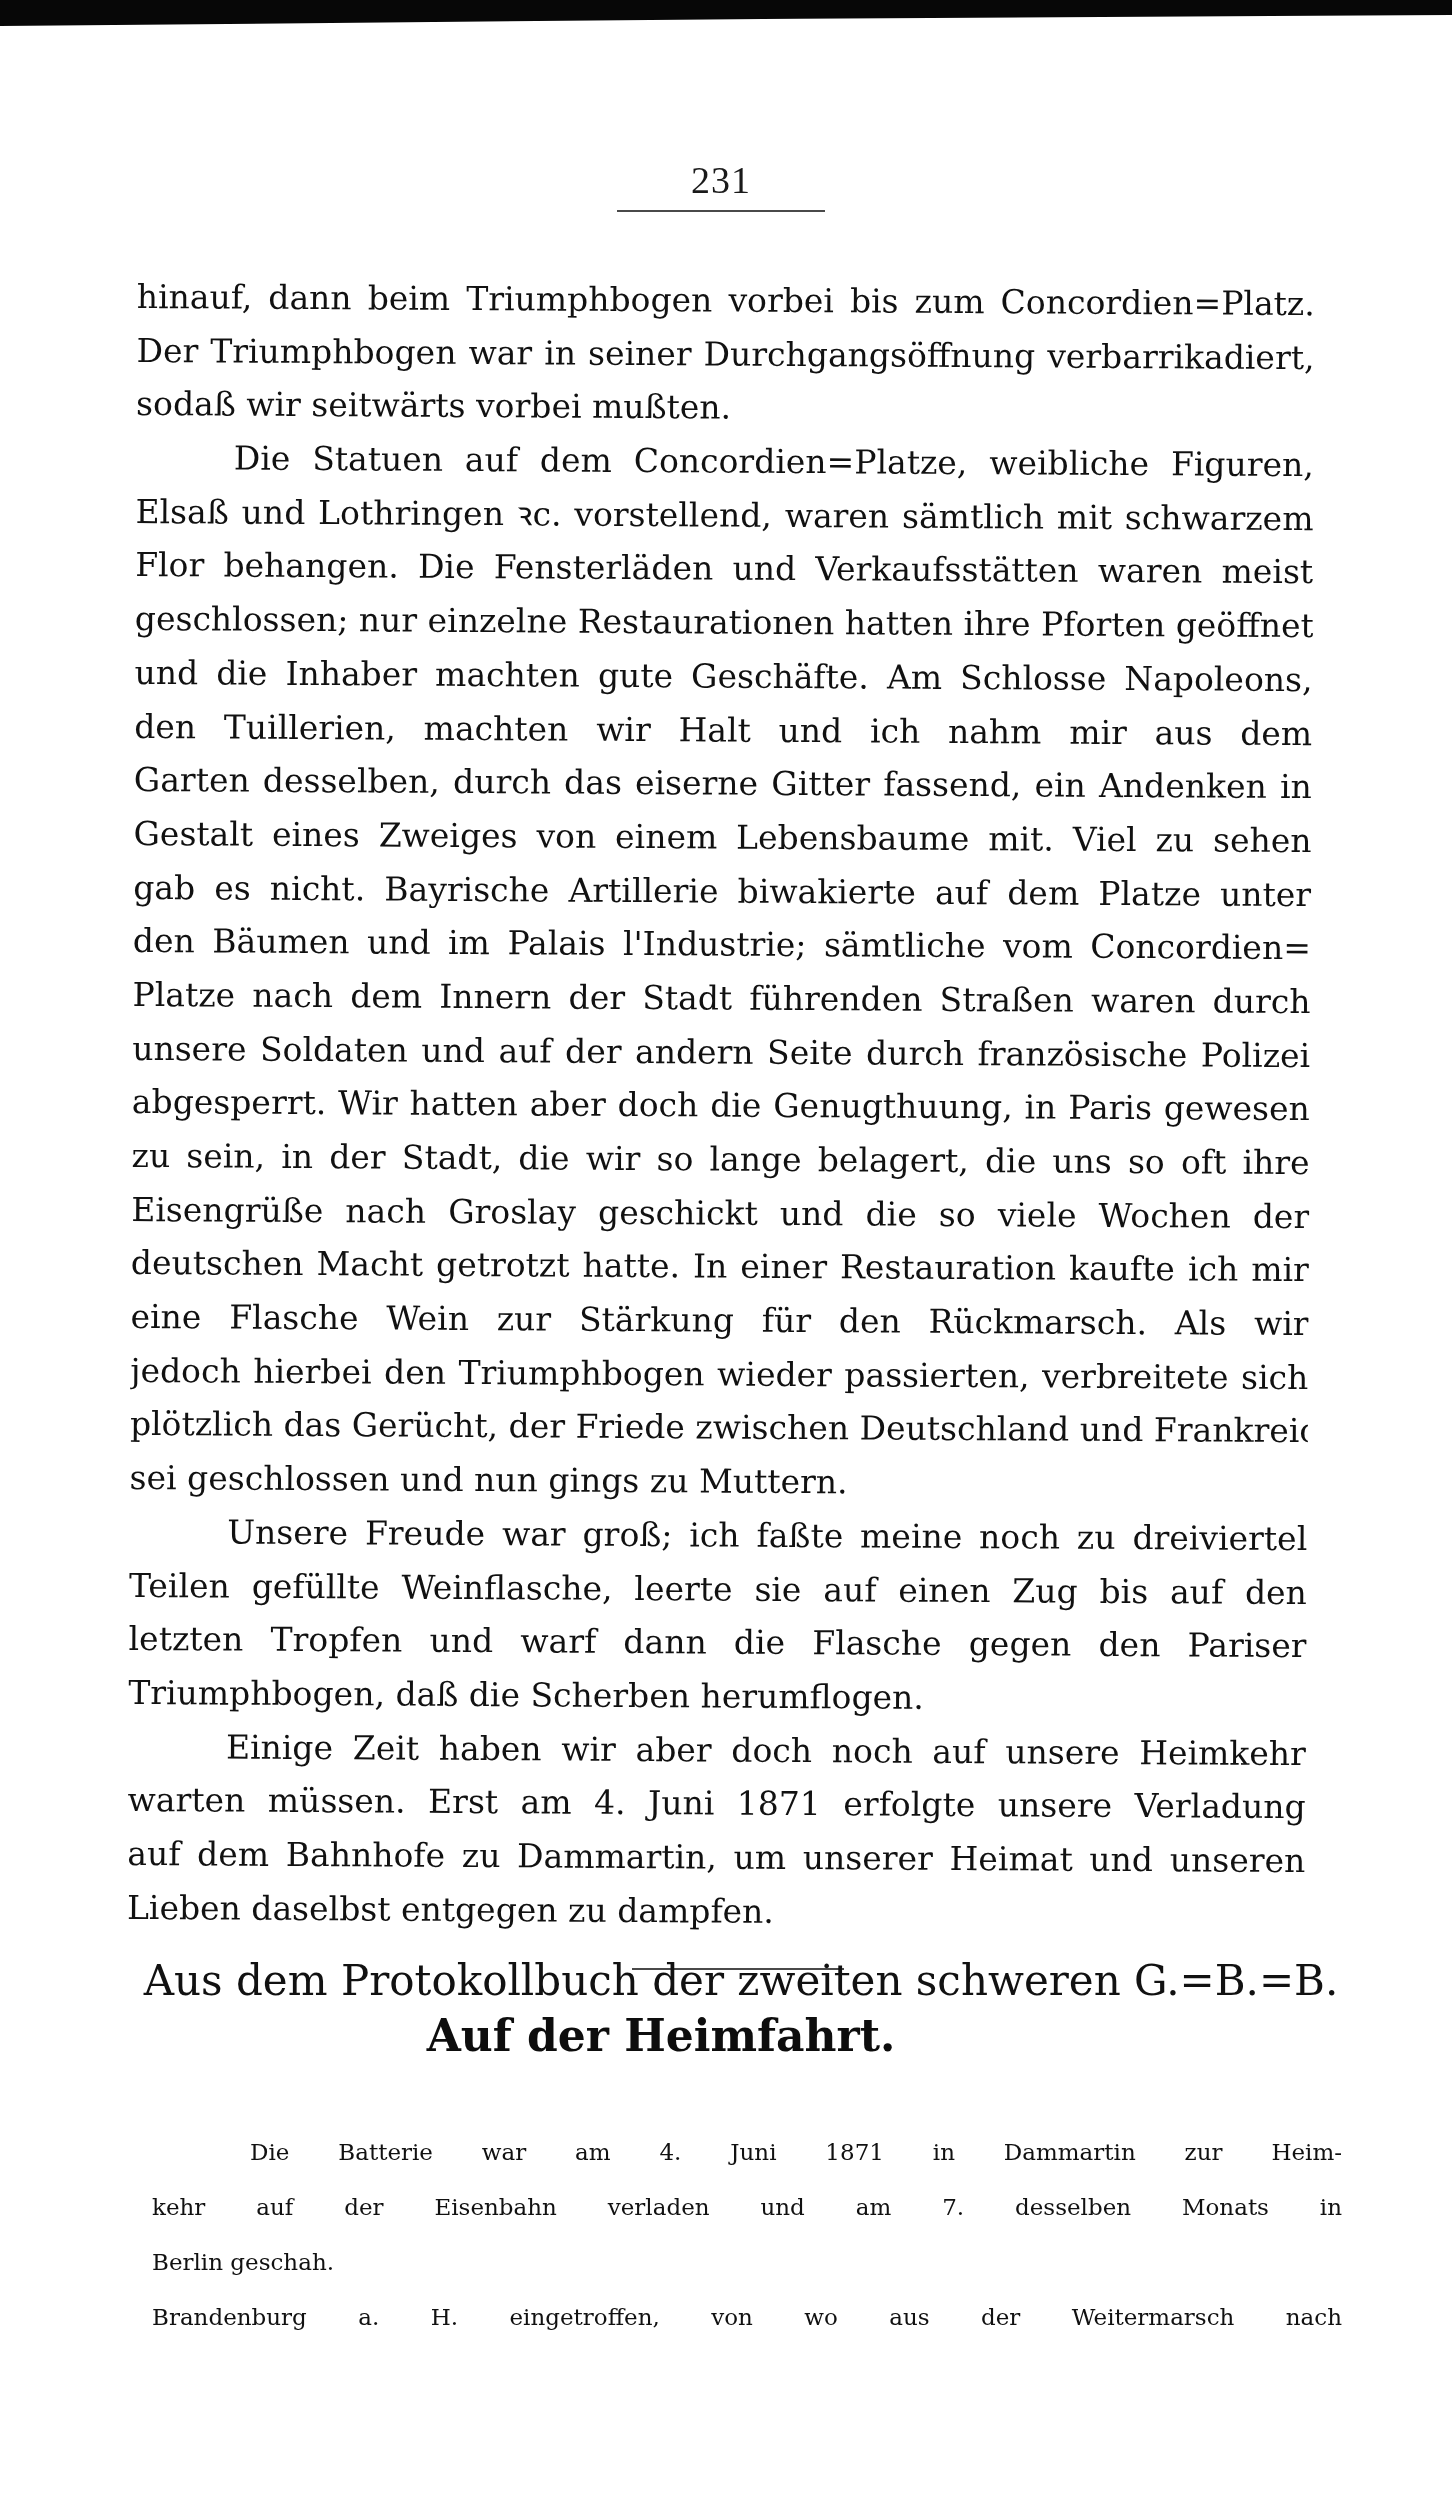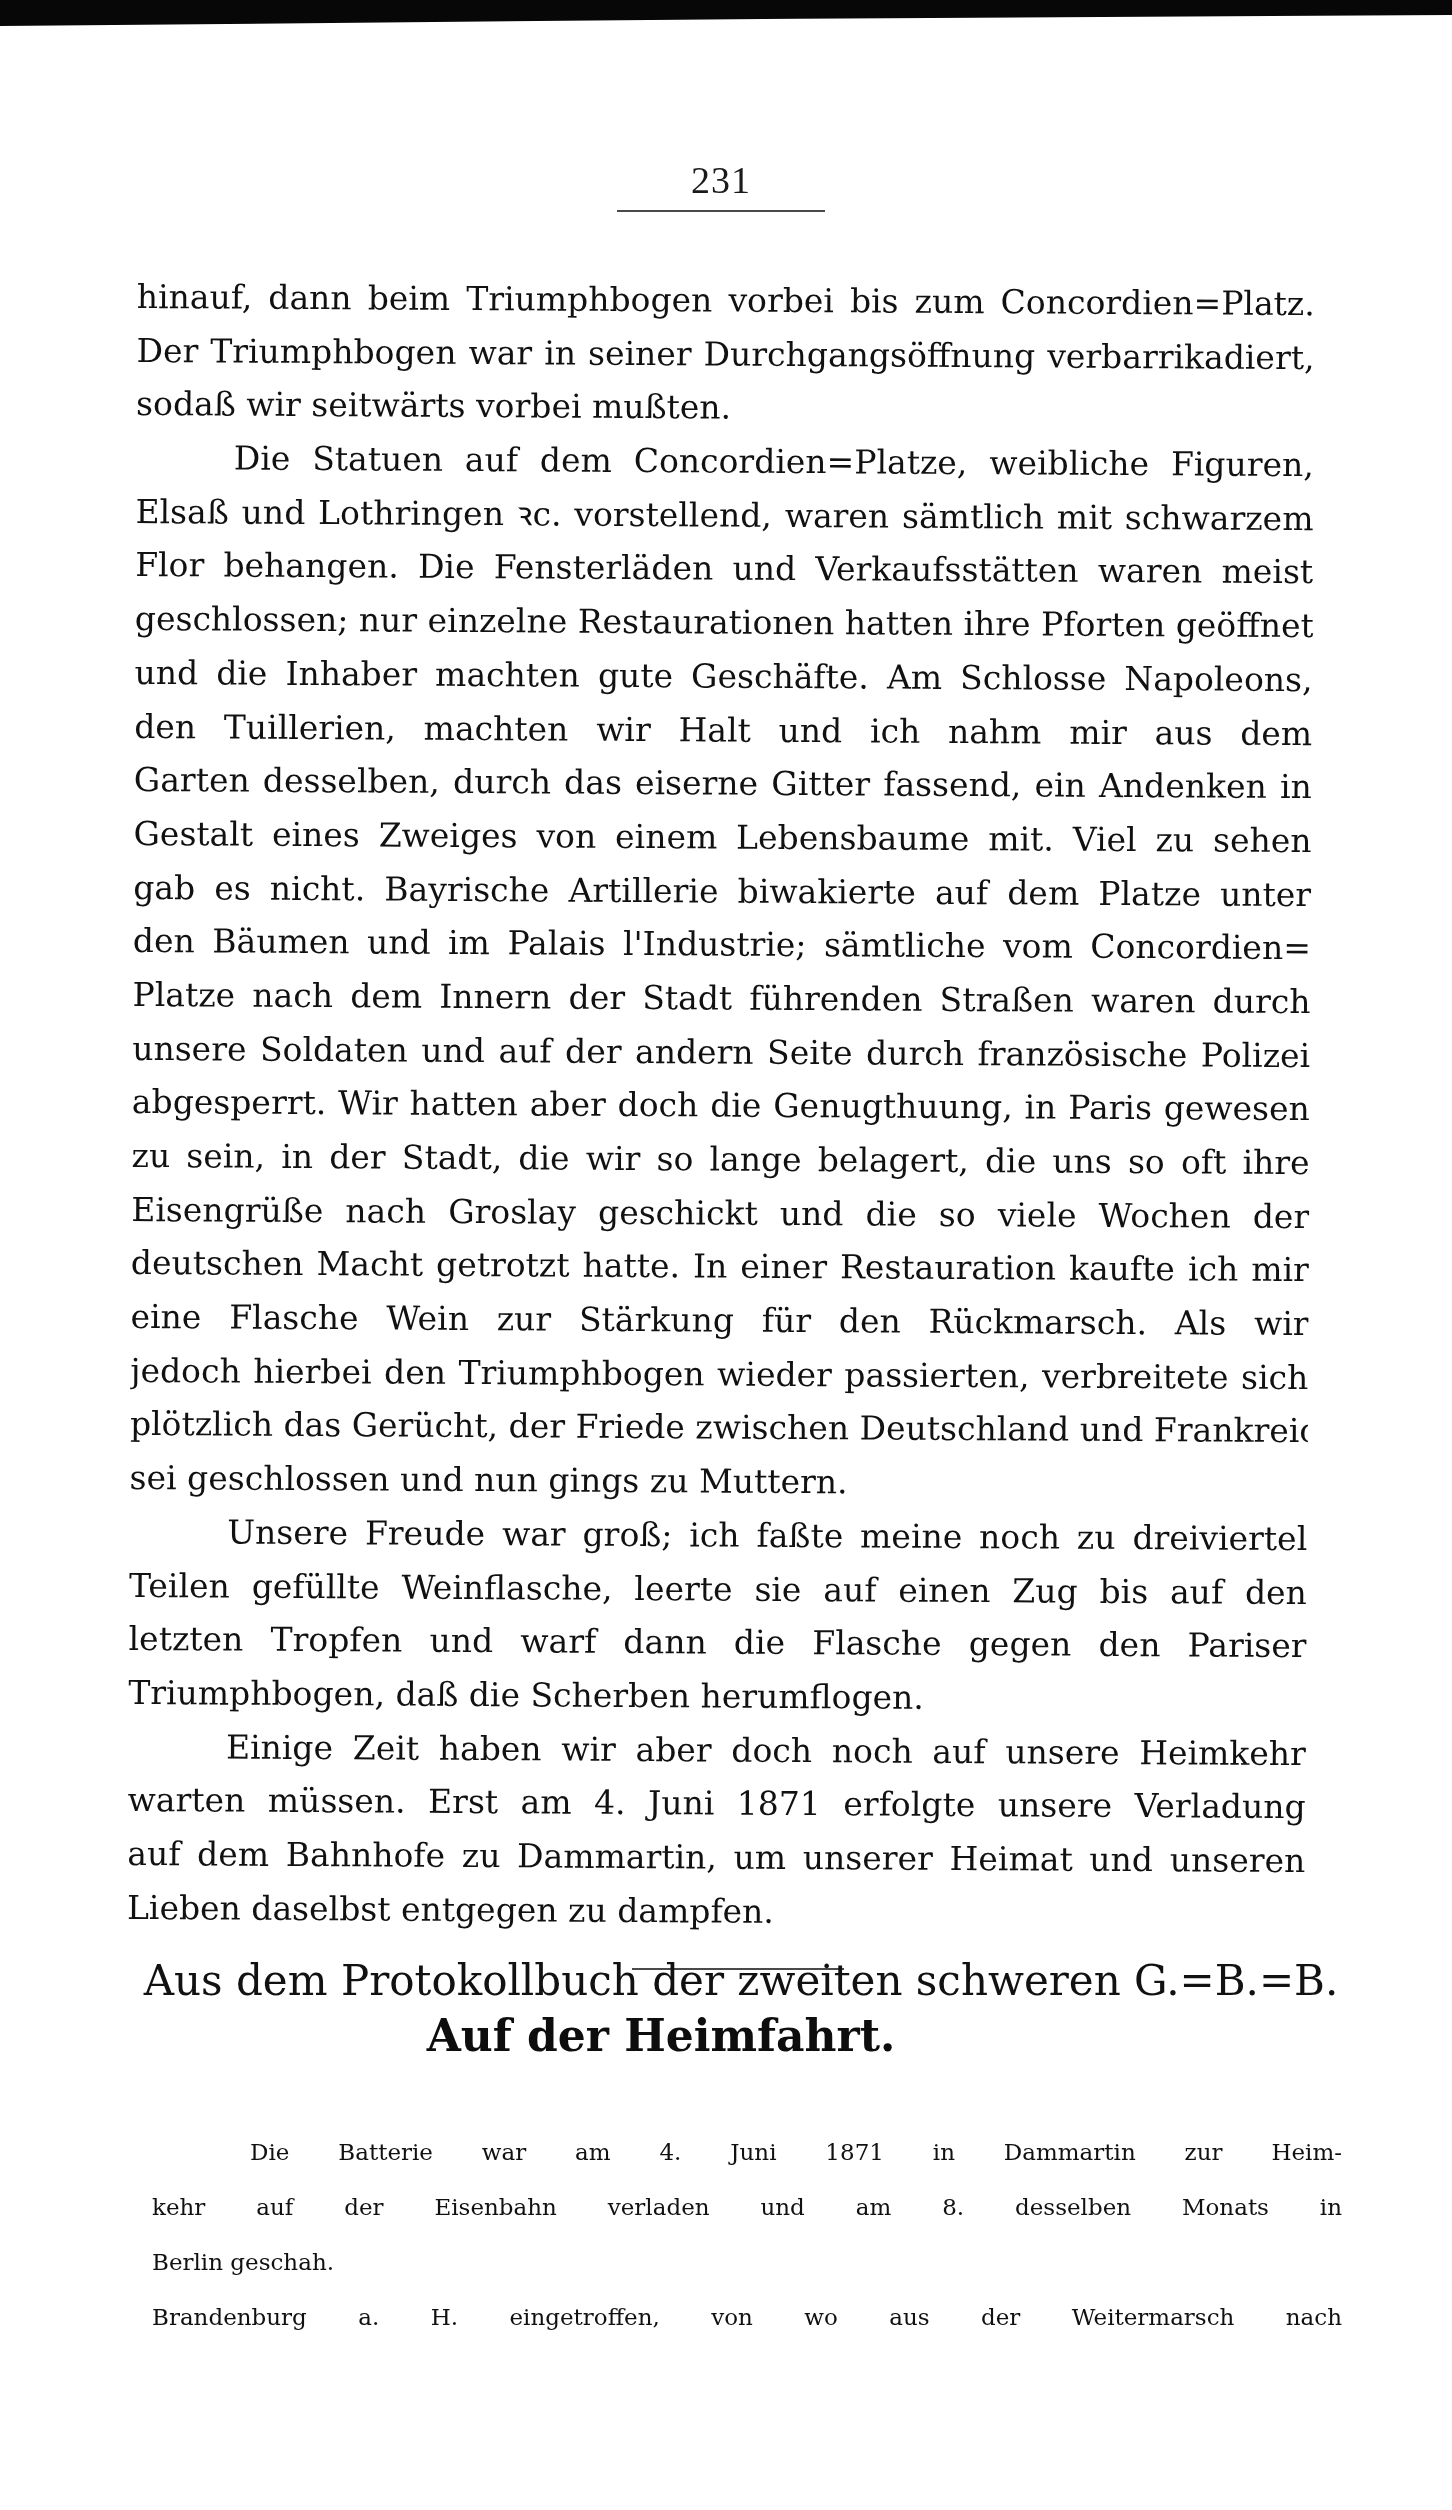--- a/index.html
+++ b/index.html
@@ -154,16 +154,16 @@
   <span class="line last">Lieben daselbst entgegen zu dampfen.</span>
 </div>
 
 <div class="rule rule-section"></div>
 
 <div class="heading">Auf der Heimfahrt.</div>
 <div class="subtitle">Aus dem Protokollbuch der zweiten schweren G.=B.=B.</div>
 
 <div class="section-text">
   <span class="line indent">Die Batterie war am 4. Juni 1871 in Dammartin zur Heim-</span>
-  <span class="line">kehr auf der Eisenbahn verladen und am 8. desselben Monats in</span>
+  <span class="line">kehr auf der Eisenbahn verladen und am 7. desselben Monats in</span>
   <span class="line last">Berlin geschah.</span>
   <span class="line">Brandenburg a. H. eingetroffen, von wo aus der Weitermarsch nach</span>
 </div>
 
 </body></html>

